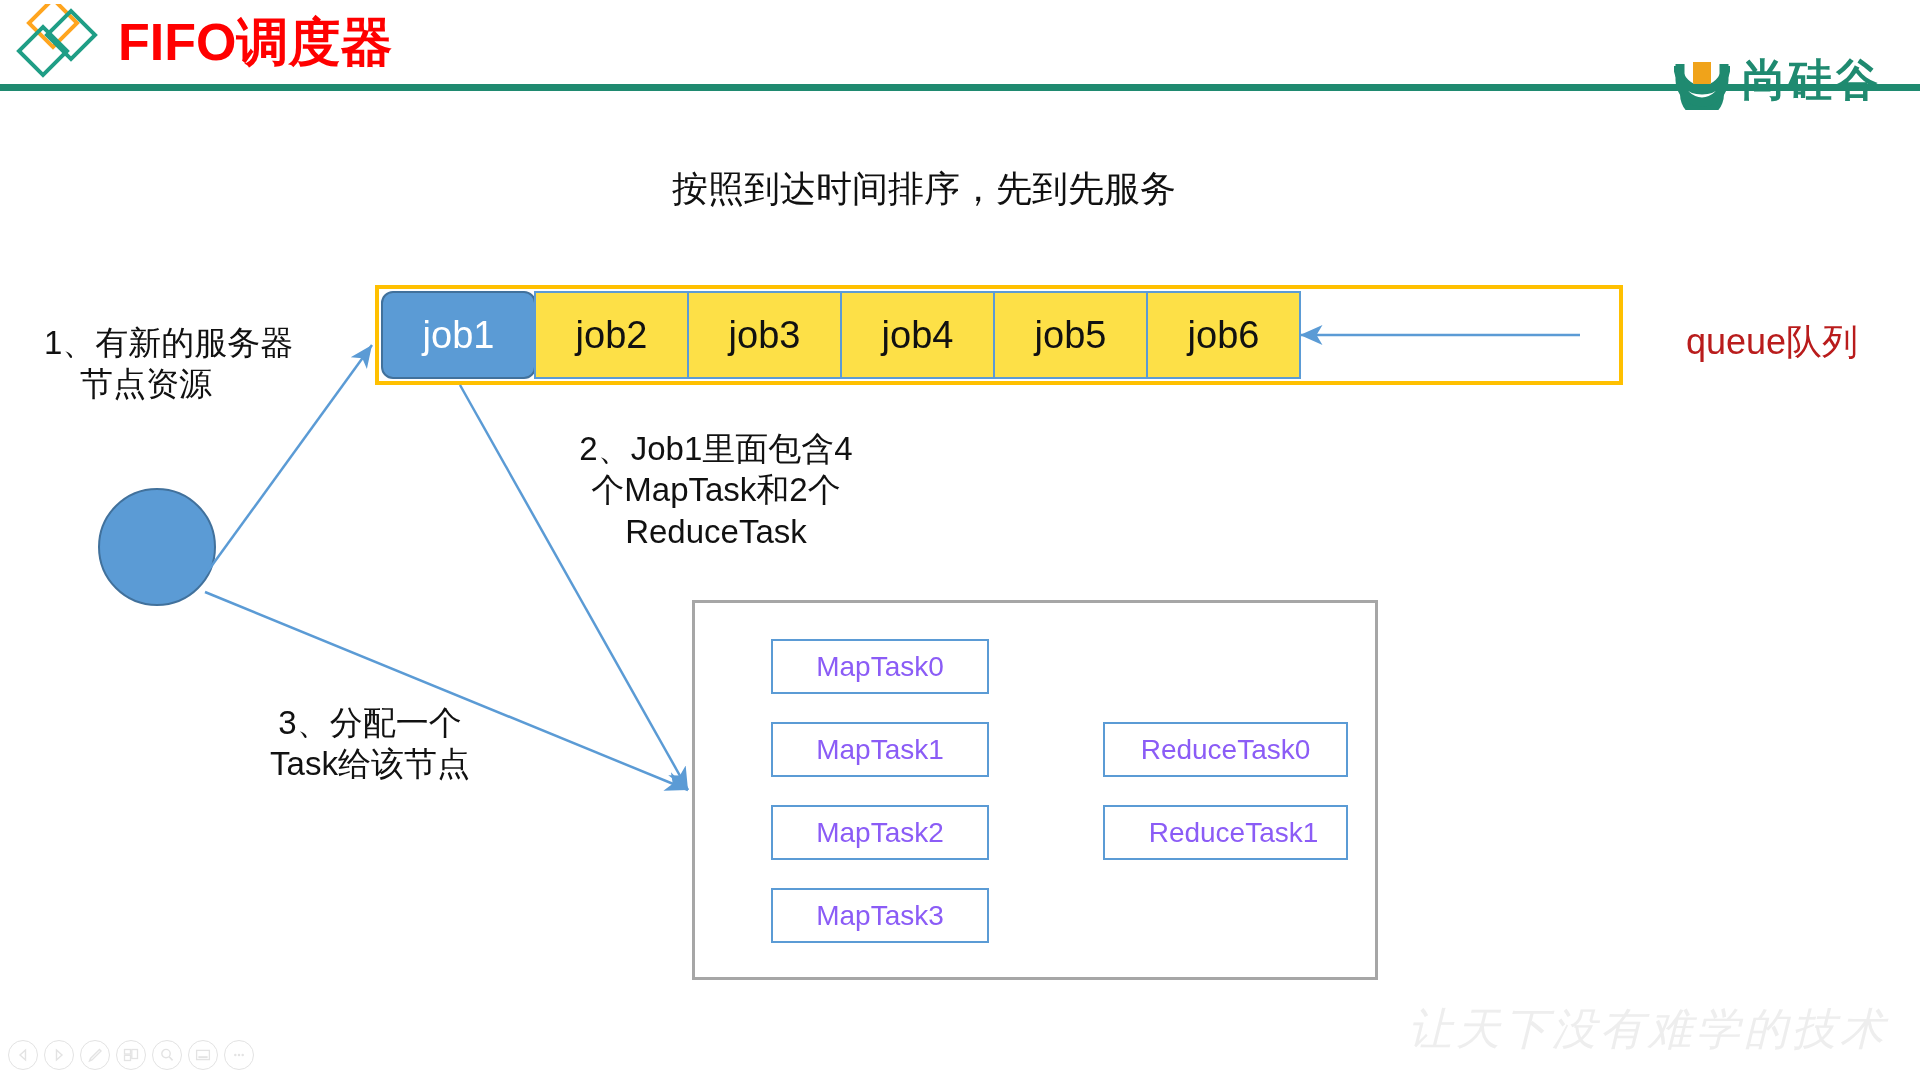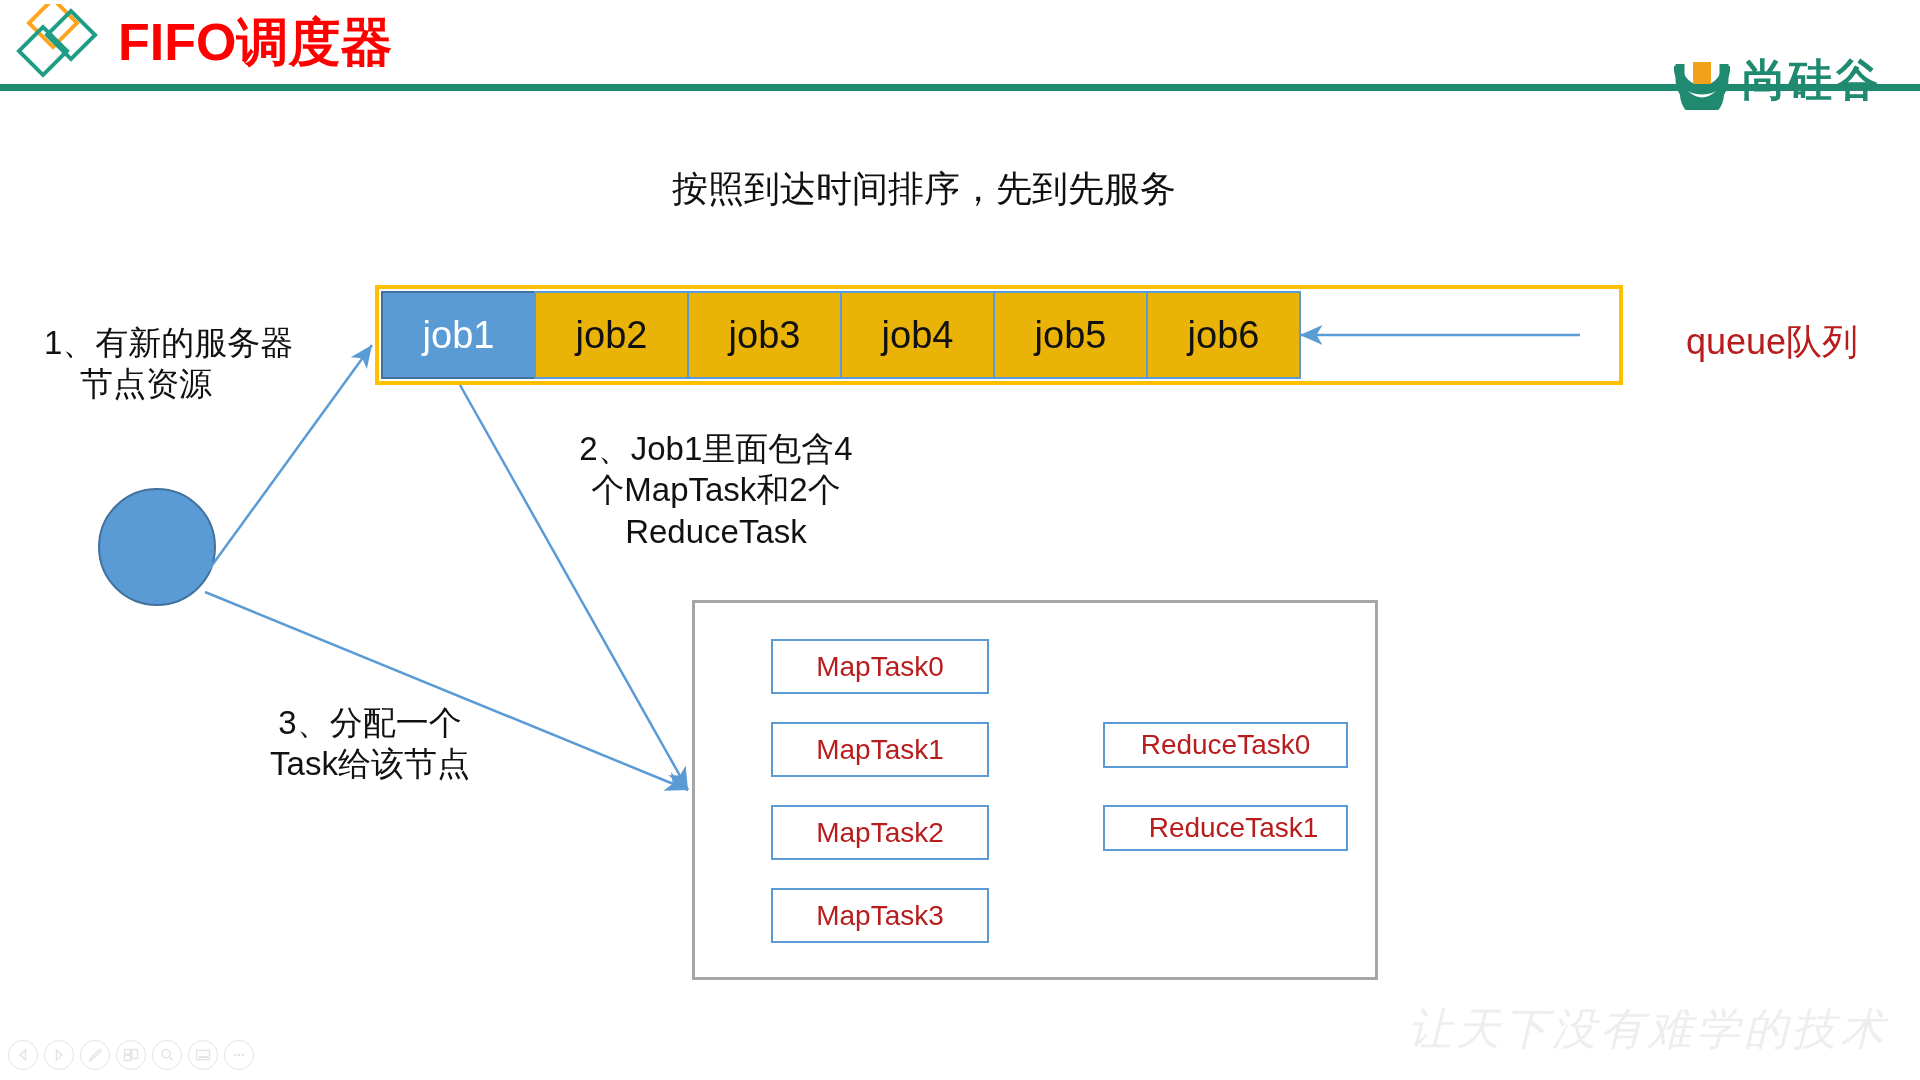--- a/index.html
+++ b/index.html
@@ -38,26 +38,26 @@
     width: 1248px; height: 100px;
     border: 4px solid #ffc000; background: transparent;
   }
   #queue-boxes {
     position: absolute; left: 381px; top: 291px;
     height: 88px; display: flex;
   }
   .job-box {
     width: 155px; height: 88px;
     border: 2px solid #5b9bd5;
-    background: #eab308;
+    background: #fde047;
     display: flex; align-items: center; justify-content: center;
     font-size: 38px; color: #111;
     margin-left: -2px;
   }
-  .job-box:first-child { margin-left: 0; }
+  .job-box:first-child { margin-left: 0; border-radius: 12px; }
   .job-box.active { background: #5b9bd5; color: #ffffff; border-color: #41719c; }
 
   #queue-label {
     position: absolute; left: 1638px; top: 318px;
     font-size: 36px; color: #b91c1c; white-space: nowrap; margin-left: 48px;
   }
 
   
   #node-circle {
     position: absolute; left: 98px; top: 488px;
@@ -75,24 +75,24 @@
   
   #task-container {
     position: absolute; left: 692px; top: 600px;
     width: 686px; height: 380px;
     border: 3px solid #a6a6a6; background: transparent;
   }
   .task-box {
     position: absolute;
     border: 2px solid #5b9bd5; background: #fff;
     display: flex; align-items: center; justify-content: center;
-    font-size: 28px; color: #b91c1c; white-space: nowrap;
+    font-size: 28px; color: #8b5cf6; white-space: nowrap;
   }
   .map-box  { left: 76px;  width: 218px; height: 55px; }
-  .red-box  { left: 408px; width: 245px; height: 46px; }
+  .red-box  { left: 408px; width: 245px; height: 55px; }
   .mt0 { top: 36px; } .mt1 { top: 119px; } .mt2 { top: 202px; } .mt3 { top: 285px; }
   .rt0 { top: 119px; } .rt1 { top: 202px; padding-left: 16px; }
 
   
   #arrows { position: absolute; left: 0; top: 0; width: 1920px; height: 1080px; pointer-events: none; }
 
   
   #watermark {
     position: absolute; left: 1408px; top: 1000px;
     font-family: "Liberation Serif", "DejaVu Serif", serif;

